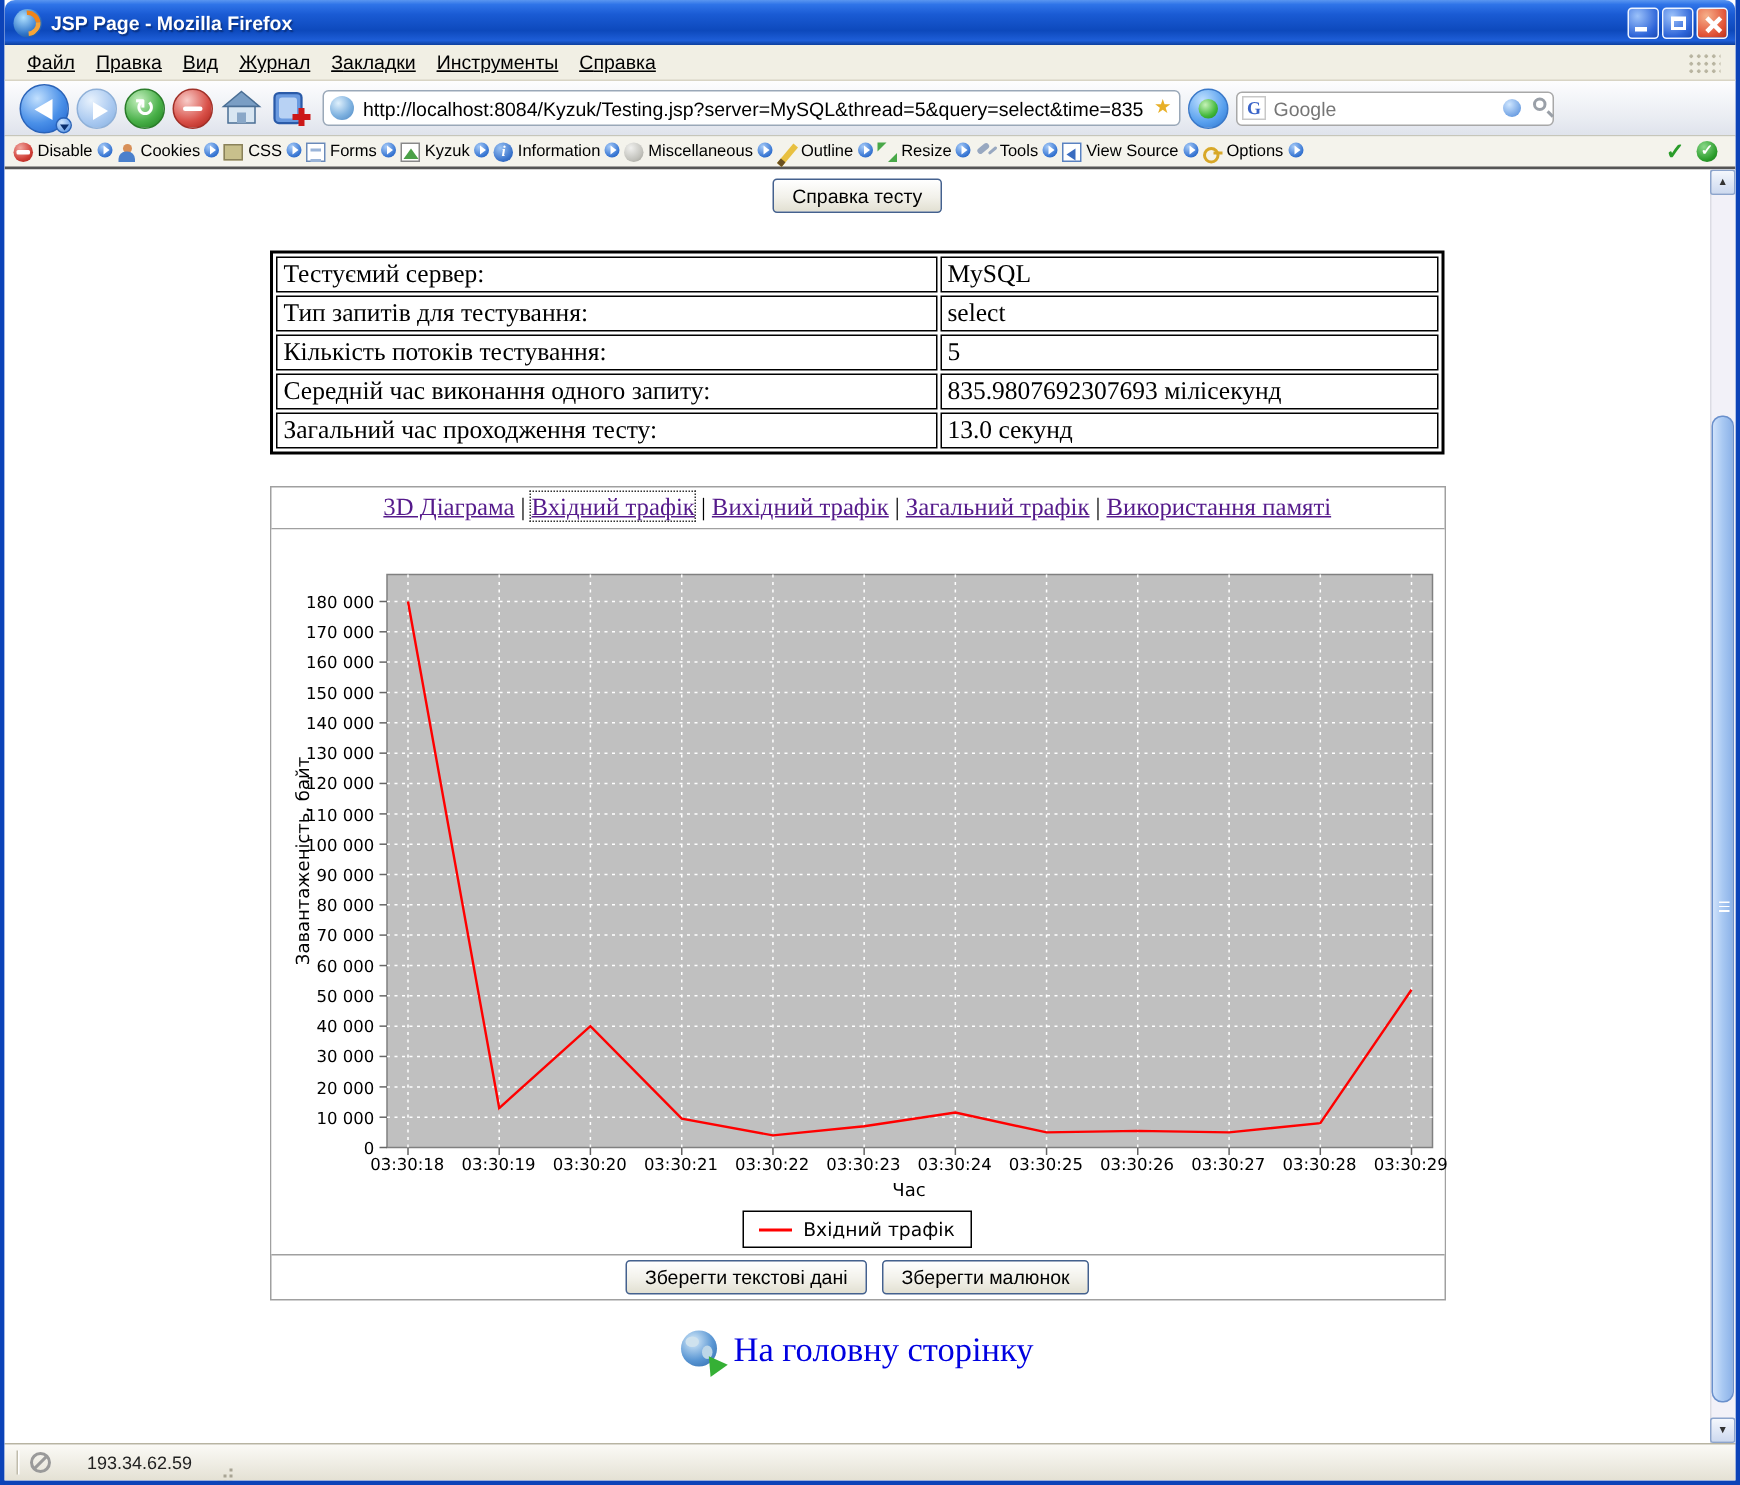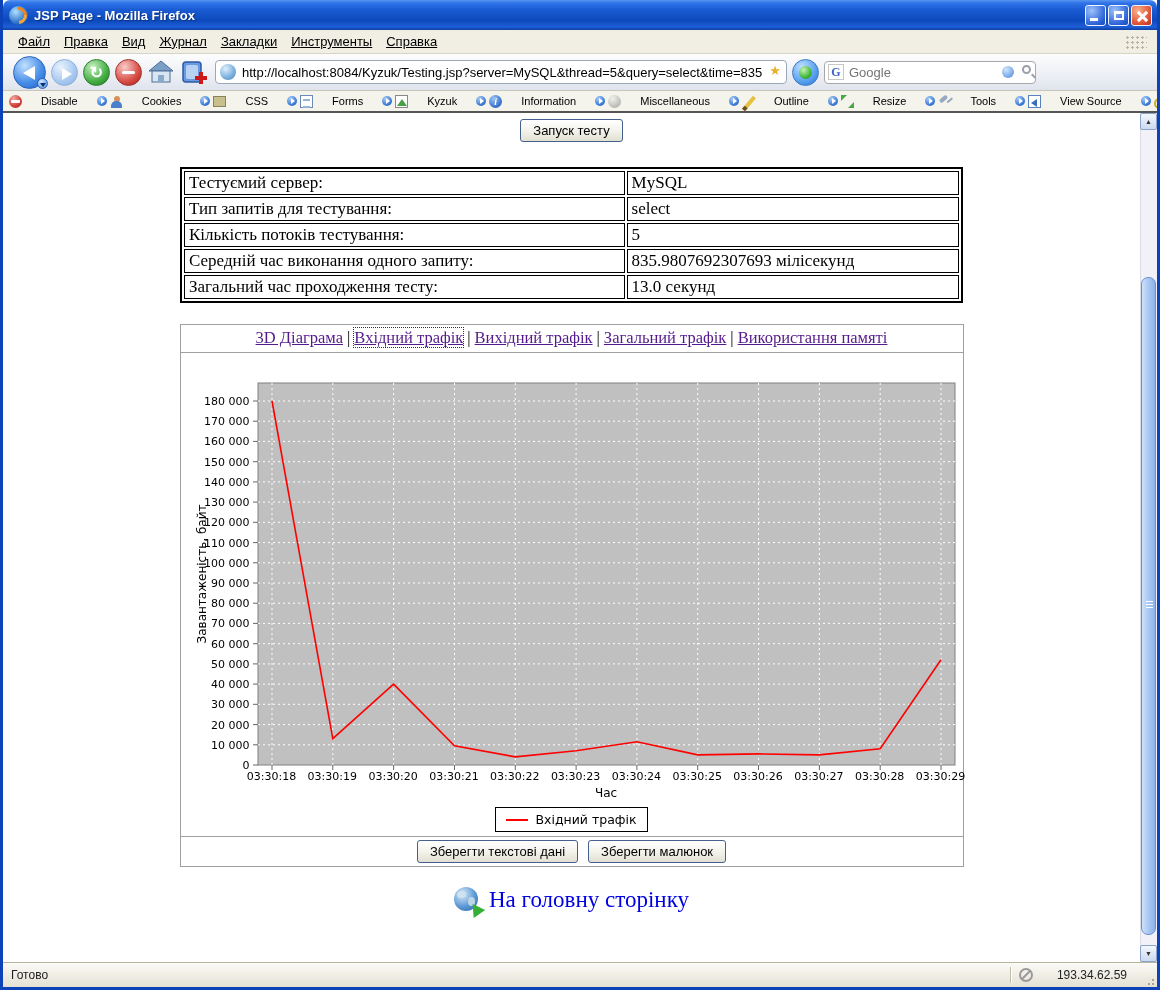--- a/index.html
+++ b/index.html
@@ -73,21 +73,21 @@
   .g-logo { position:absolute; left:4px; top:3px; width:16px; height:16px; border:1px solid #c8c8c8;
     font:bold 12px "Liberation Serif",serif; color:#3a64c8; text-align:center; line-height:14px; background:#fff; }
   .search-globe { position:absolute; right:22px; top:5px; width:12px; height:12px; border-radius:50%;
     background:radial-gradient(circle at 35% 30%,#cfe6ff,#4a86d8); }
   .search-mag { position:absolute; right:5px; top:4px; width:9px; height:9px; border:2px solid #9aa0a8; border-radius:50%; }
   .search-mag::after { content:""; position:absolute; left:7px; top:8px; width:5px; height:2px; background:#9aa0a8; transform:rotate(45deg); }
 
   
   .devbar { height:22px; background:#f4f3ec; border-bottom:2px solid #555;
     display:flex; align-items:center; gap:3px; padding:0 8px 0 6px; font-size:11px; color:#000; }
-  .wd-item { display:flex; align-items:center; gap:19px; }
+  .wd-item { display:flex; align-items:flex-start; gap:3px; }
   .wd-label { white-space:nowrap; }
   .chev { width:10px; height:10px; border-radius:50%; flex:none;
     background:radial-gradient(circle at 35% 28%,#a8ccf8,#3a78d4 65%,#1c54b0); position:relative; }
   .chev::after { content:""; position:absolute; left:4px; top:2px; border-left:4px solid #fff;
     border-top:3px solid transparent; border-bottom:3px solid transparent; }
   .ic { width:13px; height:13px; position:relative; flex:none; display:inline-block; }
   .ic-disable { border-radius:50%; background:radial-gradient(circle at 35% 28%,#f2a8a0,#d04038 60%,#a81c14); }
   .ic-disable::after { content:""; position:absolute; left:2px; top:5px; width:9px; height:3px; background:#fff; border-radius:1px; }
   .ic-cookies::before { content:""; position:absolute; left:4px; top:1px; width:6px; height:6px; border-radius:50%; background:#d89058; }
   .ic-cookies::after { content:""; position:absolute; left:1px; top:6px; width:11px; height:7px; border-radius:5px 5px 0 0; background:#4a80cc; }
@@ -322,21 +322,21 @@
     <span class="dev-checks">
       <span class="check-plain">✓</span>
       <span class="check-circ">✓</span>
     </span>
   </div>
 
   <div class="viewport">
     <div class="content">
 
       <div class="run-row">
-        <span class="xp-btn">Запуск тесту</span>
+        <span class="xp-btn">Справка тесту</span>
       </div>
 
       <table class="results-table">
         <tbody>
           <tr>
             <td class="t-label">Тестуємий сервер:</td>
             <td class="t-value">MySQL</td>
           </tr>
           <tr>
             <td class="t-label">Тип запитів для тестування:</td>
@@ -486,20 +486,19 @@
     </div>
 
     <div class="scrollbar">
       <div class="sb-btn sb-up">▲</div>
       <div class="sb-thumb"></div>
       <div class="sb-btn sb-down">▼</div>
     </div>
   </div>
 
   <div class="statusbar">
-    <span class="status-left">Готово</span>
     <span class="status-sep"></span>
     <span class="blocked-ic"></span>
     <span class="status-ip">193.34.62.59</span>
     <span class="resize-grip"></span>
   </div>
 
 </div>
 
 </body></html>

